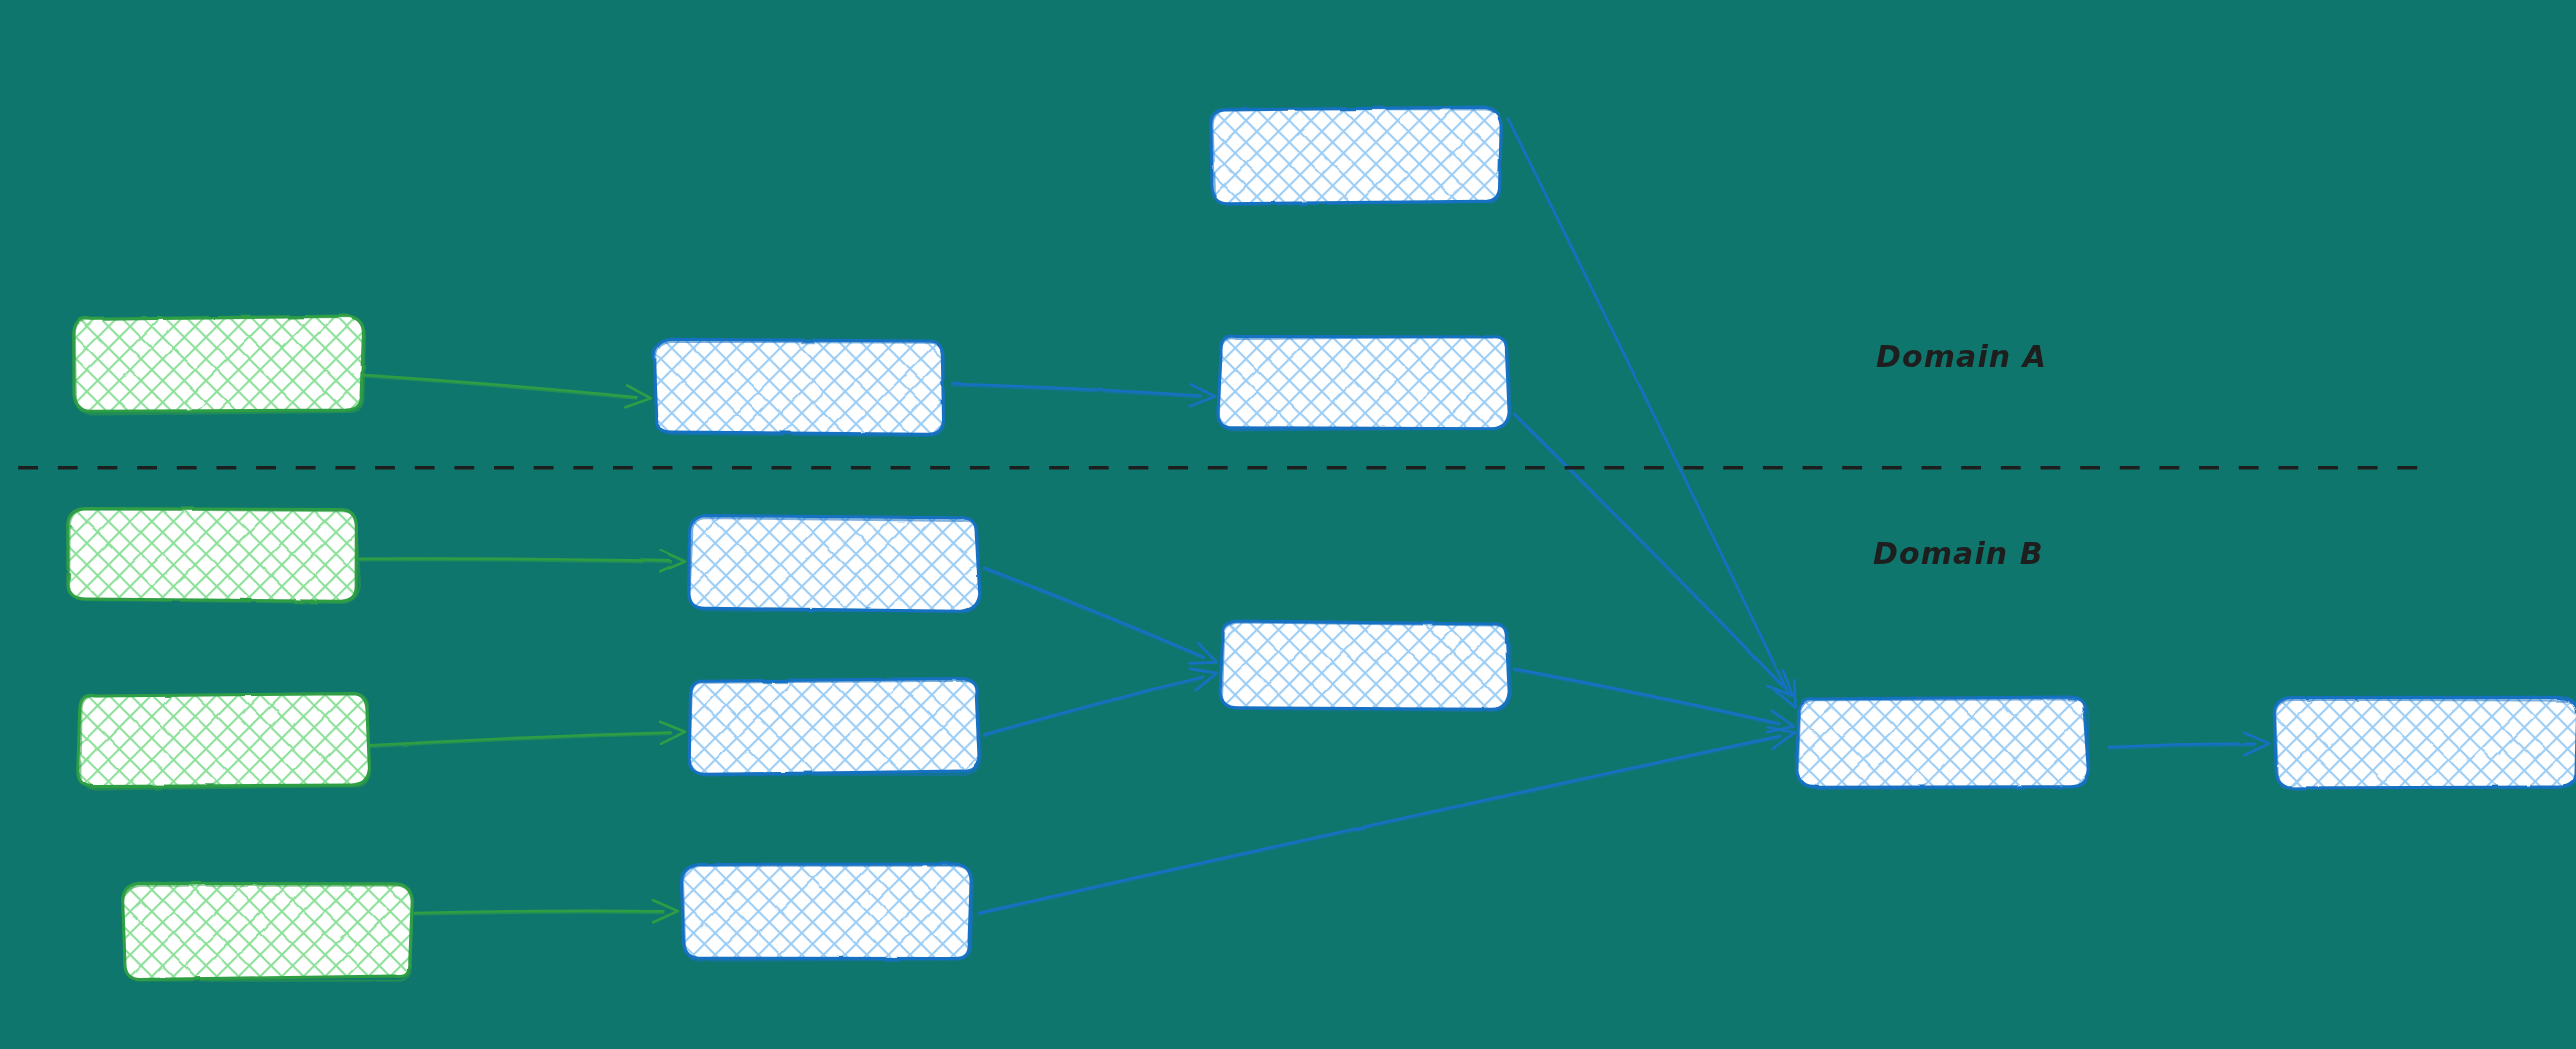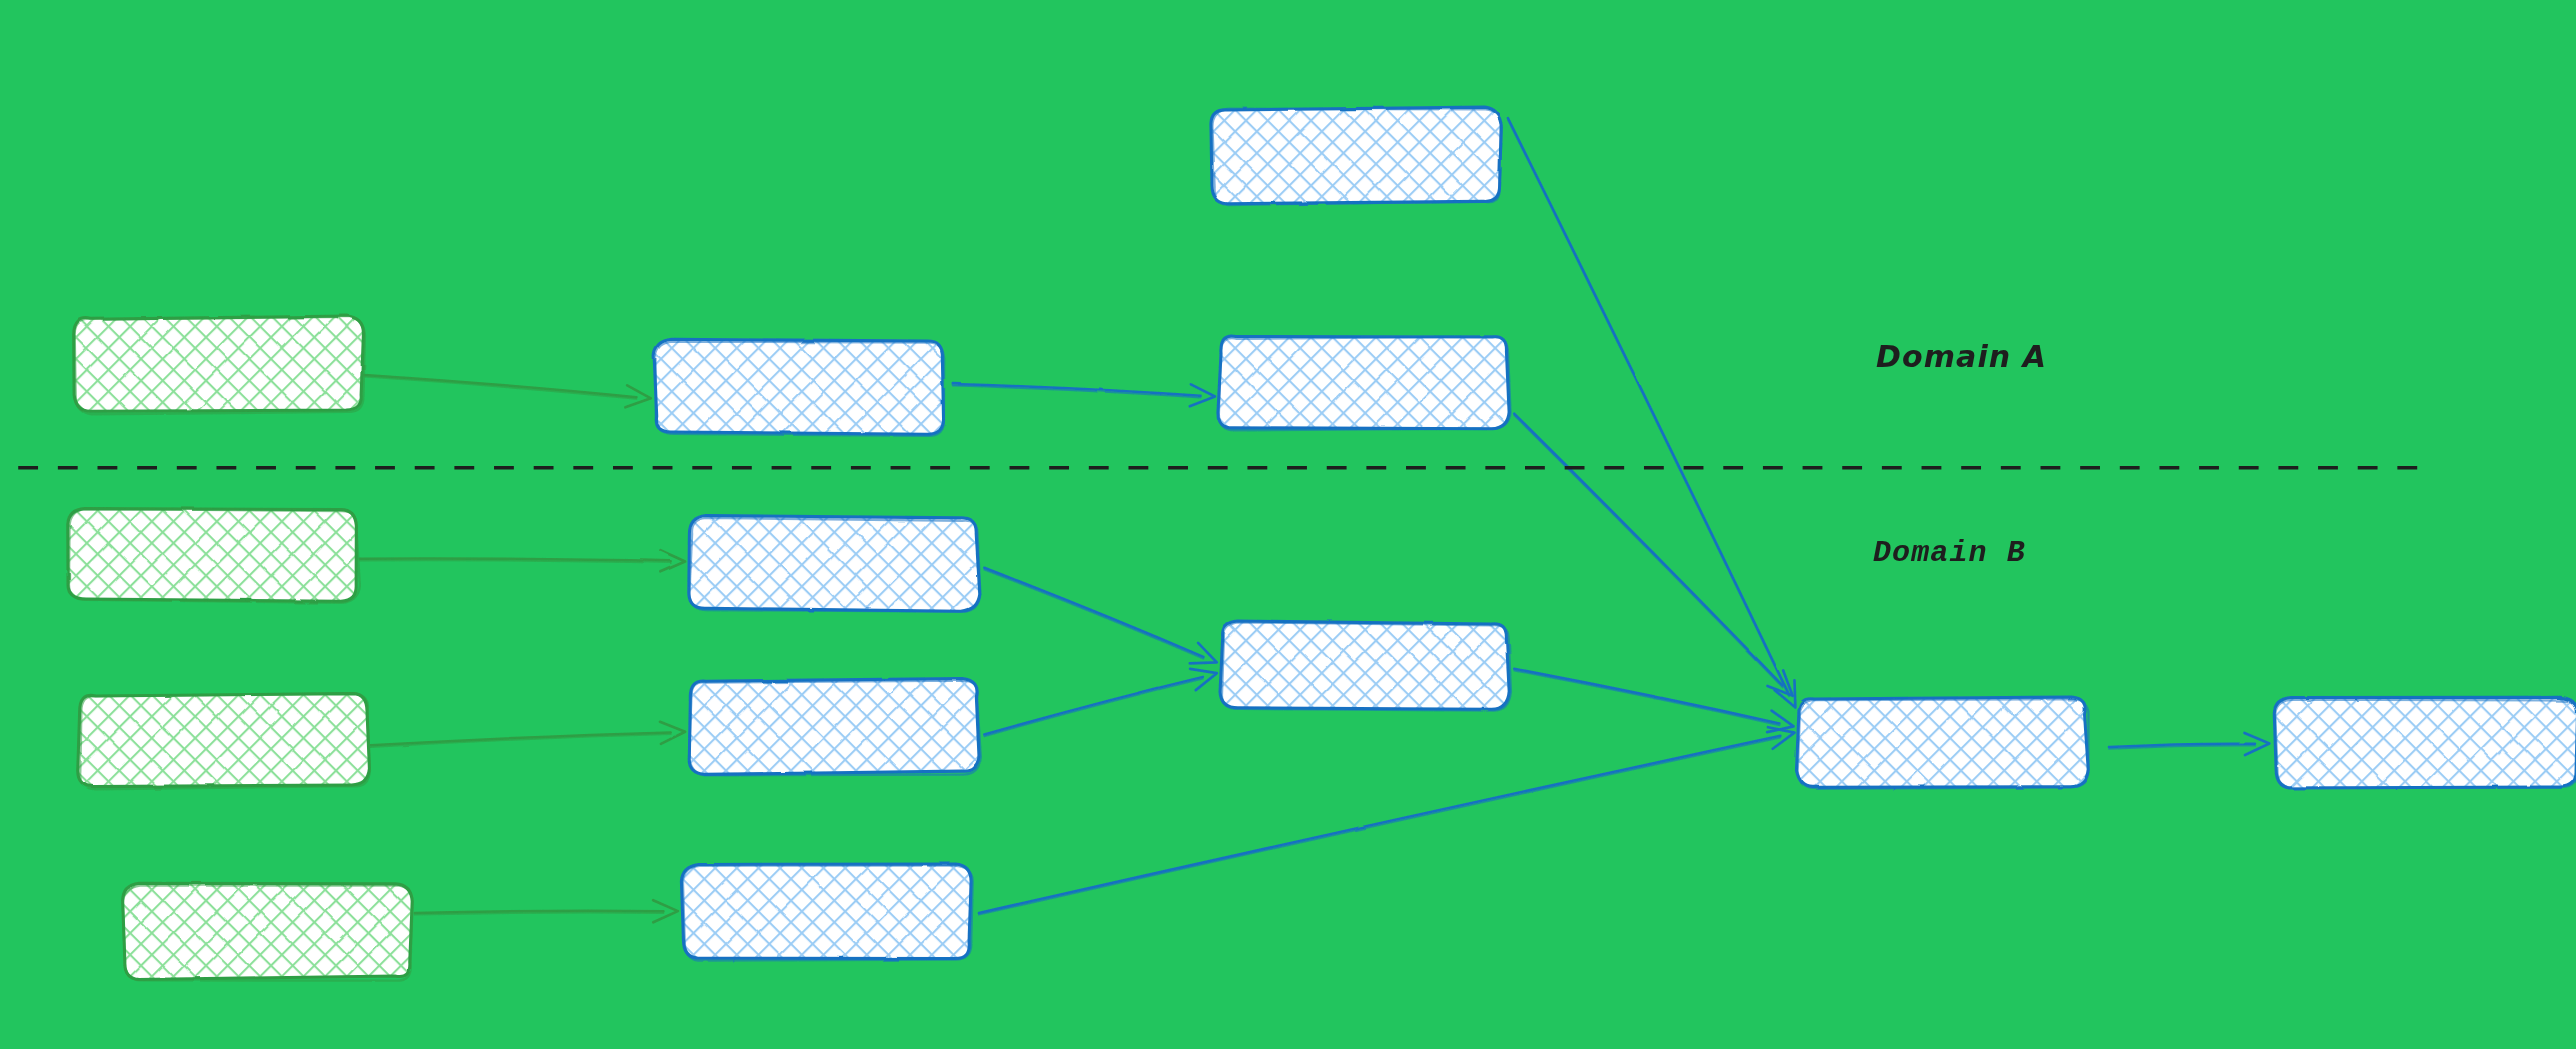--- a/index.html
+++ b/index.html
@@ -14,21 +14,21 @@
     overflow: hidden;
     font-family: "DejaVu Sans", sans-serif;
     position: relative;
   }
   #canvas-root {
     position: absolute;
     left: 0;
     top: 0;
     width: 2576px;
     height: 1049px;
-    background: #22c55e;
+    background: #0f766e;
   }
   #diagram-svg {
     position: absolute;
     left: 0;
     top: 0;
     width: 2576px;
     height: 1049px;
     display: block;
   }
   .domain-label {
@@ -510,15 +510,15 @@
           L 2524.4836906797136 792.2911821624905
           Q 2525.2 777.5891426200105 2543.2 776.2213034560904 Z" fill="none" stroke="#1971c2" stroke-width="2.6" stroke-opacity="0.55" stroke-linecap="round" stroke-linejoin="round" filter="url(#rough)"></path>
         </g>
       </g>
     <g id="divider-layer">
         <line x1="20" y1="519" x2="2682" y2="519" stroke="#1e1e1e" stroke-width="4" stroke-dasharray="22 22" stroke-linecap="butt"></line>
       </g>
   </svg>
 
   <div class="domain-label" id="label-domain-a" style="left: 1876px; top: 339px;">Domain A</div>
-  <div class="domain-label" id="label-domain-b" style="left: 1873px; top: 536px; font-family: Liberation Mono, monospace;">Domain B</div>
+  <div class="domain-label" id="label-domain-b" style="left: 1873px; top: 536px;">Domain B</div>
 </div>
 
 
 </body></html>

